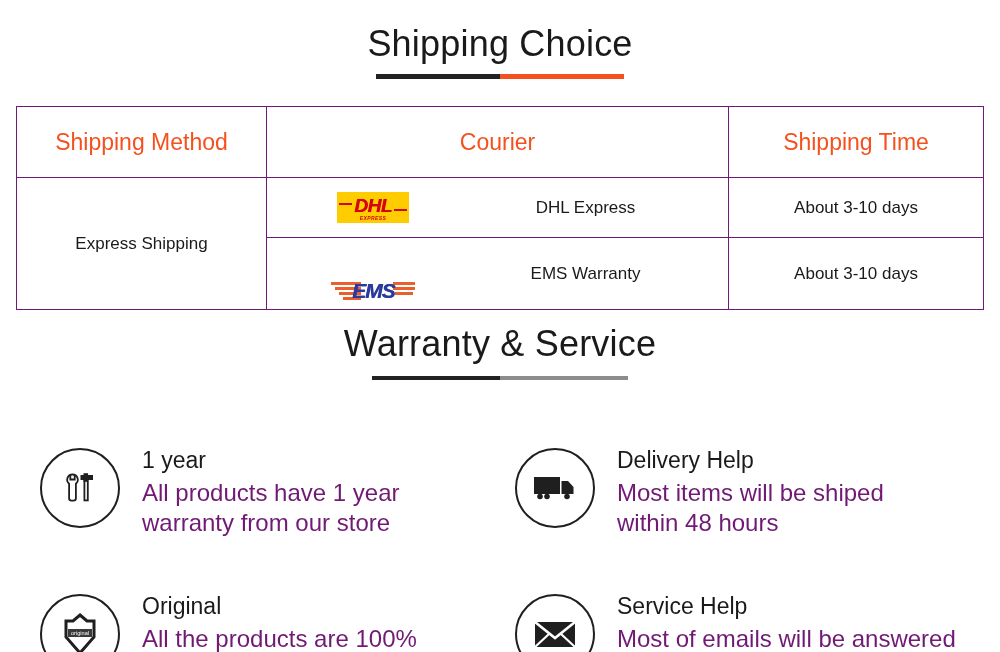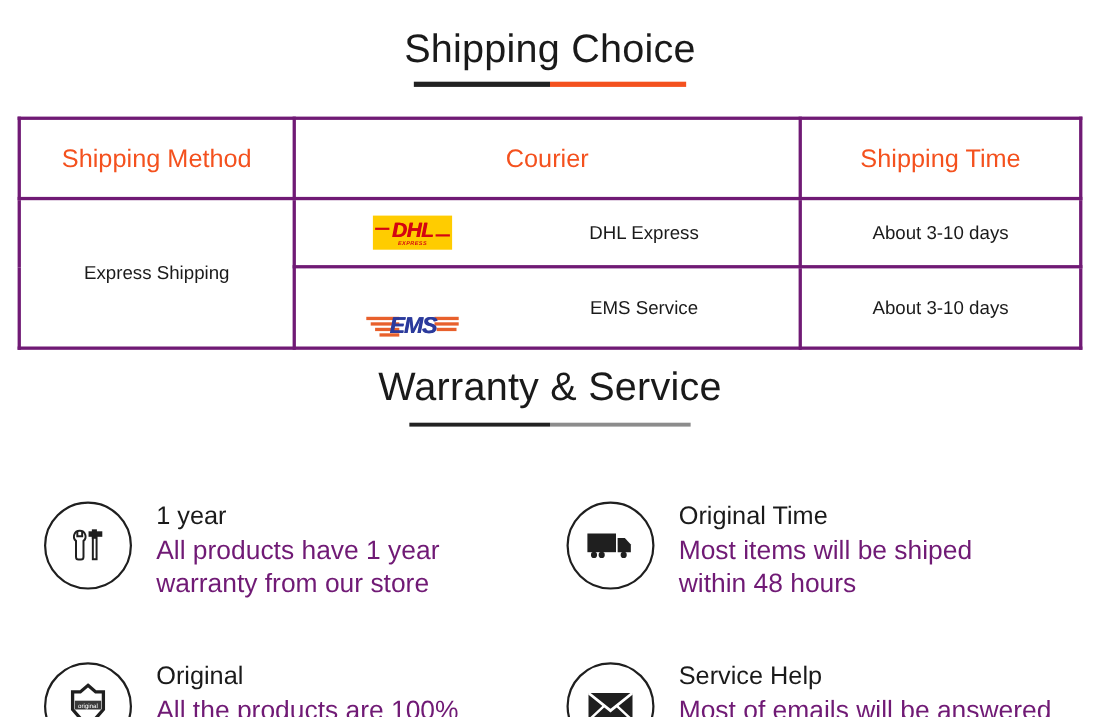--- a/index.html
+++ b/index.html
@@ -49,21 +49,21 @@
     margin: 27px 16px 0 16px;
   }
   table.shipping-table {
     width: 100%;
     border-collapse: collapse;
     table-layout: fixed;
     border: 1px solid #dddddd;
   }
   table.shipping-table td,
   table.shipping-table th {
-    border: 3px solid #701a75;
+    border: 1px solid #701a75;
     text-align: center;
     vertical-align: middle;
     font-weight: 400;
   }
   table.shipping-table th {
     height: 68px;
     font-size: 23px;
     color: #f4511e;
   }
   table.shipping-table td {
@@ -258,21 +258,21 @@
                 <span class="ems-bar l1"></span>
                 <span class="ems-bar l2"></span>
                 <span class="ems-bar l3"></span>
                 <span class="ems-bar l4"></span>
                 <span class="ems-bar r1"></span>
                 <span class="ems-bar r2"></span>
                 <span class="ems-bar r3"></span>
                 <span class="ems-word">EMS</span>
               </span>
             </span>
-            <span class="courier-name">EMS Service</span>
+            <span class="courier-name">EMS Warranty</span>
           </div>
         </td>
         <td>About 3-10 days</td>
       </tr>
     </tbody>
   </table>
 </div>
 
 <div class="section-heading" id="title-warranty">
   <span class="heading-text">Warranty &amp; Service</span>
@@ -308,21 +308,21 @@
     <span class="feature-icon">
       <svg width="46" height="34" viewBox="0 0 46 34" aria-hidden="true">
         <rect x="2" y="6" width="26" height="17" fill="#1f1f1f"></rect>
         <path d="M29.5 10 h6.5 l5.5 6 v7 h-12 z" fill="#1f1f1f"></path>
         <circle cx="8" cy="25.5" r="2.8" fill="#1f1f1f"></circle>
         <circle cx="15" cy="25.5" r="2.8" fill="#1f1f1f"></circle>
         <circle cx="35" cy="25.5" r="2.8" fill="#1f1f1f"></circle>
       </svg>
     </span>
     <div class="feature-body">
-      <div class="feature-title">Original Time</div>
+      <div class="feature-title">Delivery Help</div>
       <div class="feature-desc">Most items will be shiped
 within 48 hours</div>
     </div>
   </div>
 
   <div class="feature">
     <span class="feature-icon">
       <svg width="46" height="46" viewBox="0 0 46 46" aria-hidden="true">
         <path d="M23 4 l7 6 h7 v16 l-14 16 l-14 -16 v-16 h7 z" fill="none" stroke="#1f1f1f" stroke-width="3"></path>
         <rect x="11" y="18" width="24" height="8" fill="#3a3a3a"></rect>

